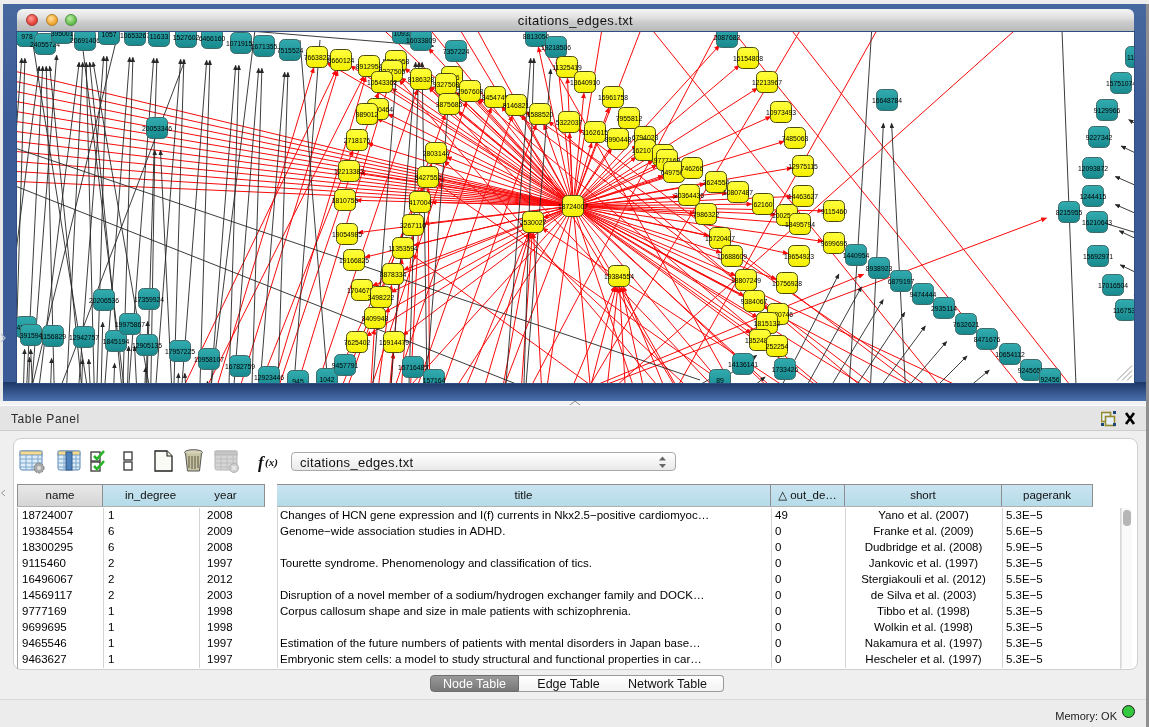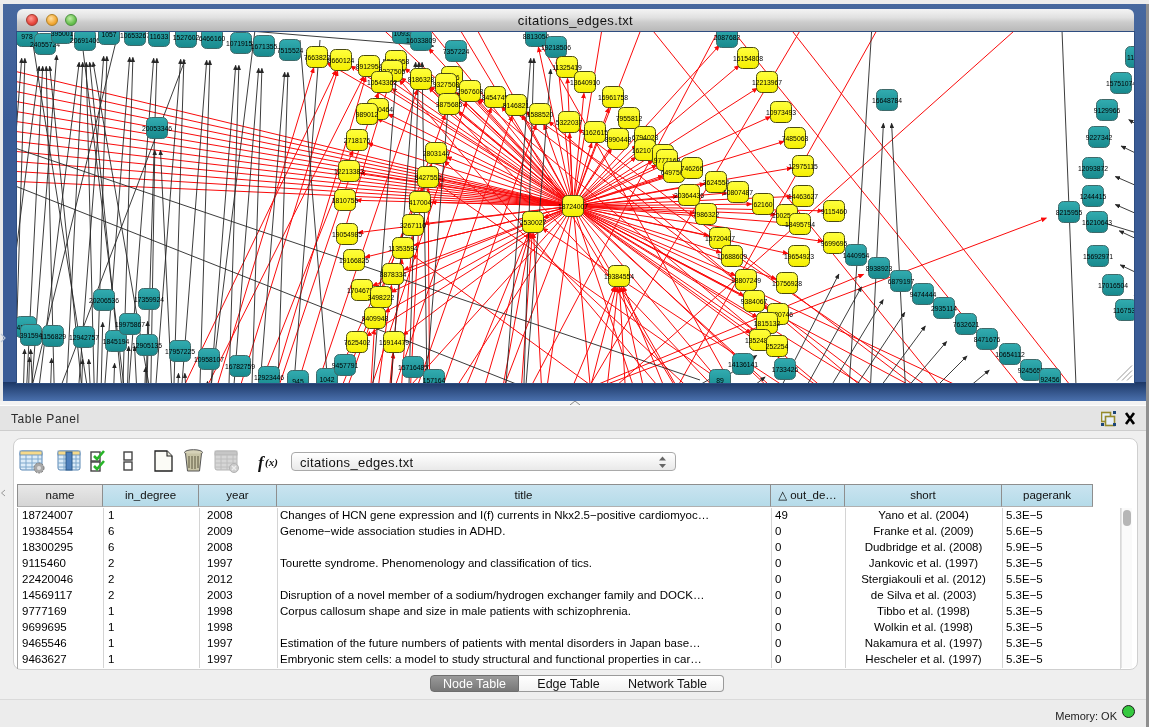--- a/index.html
+++ b/index.html
@@ -670,32 +670,32 @@
 </svg>
 <div id="dropdown" class="abs">
     <div class="t">citations_edges.txt</div>
 <svg width="9" height="13" style="position:absolute;right:8px;top:3px">
       <path d="M4.5,0.5 L8,4.5 L1,4.5 z" fill="#666"></path>
       <path d="M4.5,12 L8,8 L1,8 z" fill="#666"></path>
     </svg>
 </div>
 <div class="thead theadg abs" style="left:17px;width:86px;border-left:1px solid #8e8e8e">name</div>
 <div class="thead abs" style="left:103px;width:96px">in_degree</div>
-<div class="thead abs" style="left:199px;width:78px">year</div>
+<div class="thead abs" style="left:187px;width:78px">year</div>
 <div class="thead abs" style="left:277px;width:494px">title</div>
 <div class="thead abs" style="left:771px;width:74px">△ out_de…</div>
 <div class="thead abs" style="left:845px;width:157px">short</div>
 <div class="thead abs" style="left:1002px;width:91px">pagerank</div>
 <div class="trow" style="top:508px">
 <span style="left:22px">18724007</span>
     <span style="left:108px">1</span>
 <span style="left:207px">2008</span>
     <span style="left:280px">Changes of HCN gene expression and I(f) currents in Nkx2.5−positive cardiomyoc…</span>
 <span style="left:775px">49</span>
-    <span class="ctr" style="left:845px;width:157px">Yano et al. (2004)</span>
+    <span class="ctr" style="left:845px;width:157px">Yano et al. (2007)</span>
 <span style="left:1006px">5.3E−5</span>
   </div>
 <div class="trow" style="top:524px">
 <span style="left:22px">19384554</span>
     <span style="left:108px">6</span>
 <span style="left:207px">2009</span>
     <span style="left:280px">Genome−wide association studies in ADHD.</span>
 <span style="left:775px">0</span>
     <span class="ctr" style="left:845px;width:157px">Franke et al. (2009)</span>
 <span style="left:1006px">5.6E−5</span>
@@ -711,21 +711,21 @@
 <div class="trow" style="top:556px">
 <span style="left:22px">9115460</span>
     <span style="left:108px">2</span>
 <span style="left:207px">1997</span>
     <span style="left:280px">Tourette syndrome. Phenomenology and classification of tics.</span>
 <span style="left:775px">0</span>
     <span class="ctr" style="left:845px;width:157px">Jankovic et al. (1997)</span>
 <span style="left:1006px">5.3E−5</span>
   </div>
 <div class="trow" style="top:572px">
-<span style="left:22px">22420046</span>
+<span style="left:22px">16496067</span>
     <span style="left:108px">2</span>
 <span style="left:207px">2012</span>
 <span style="left:775px">0</span>
     <span class="ctr" style="left:845px;width:157px">Stergiakouli et al. (2012)</span>
 <span style="left:1006px">5.5E−5</span>
   </div>
 <div class="trow" style="top:588px">
 <span style="left:22px">14569117</span>
     <span style="left:108px">2</span>
 <span style="left:207px">2003</span>

